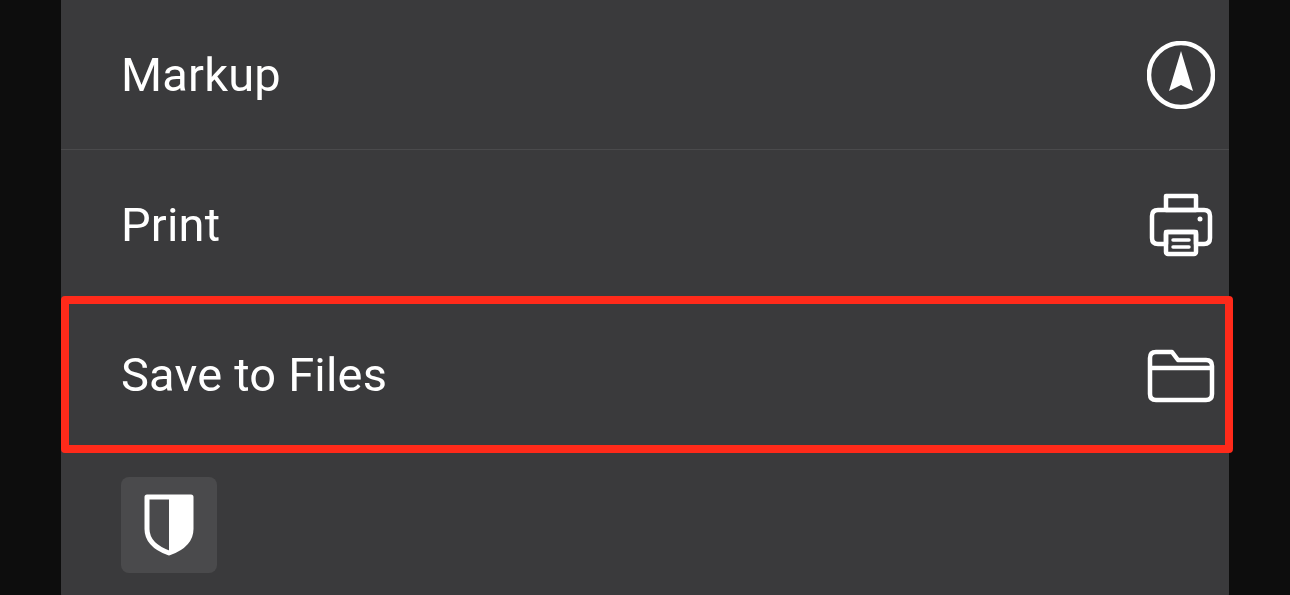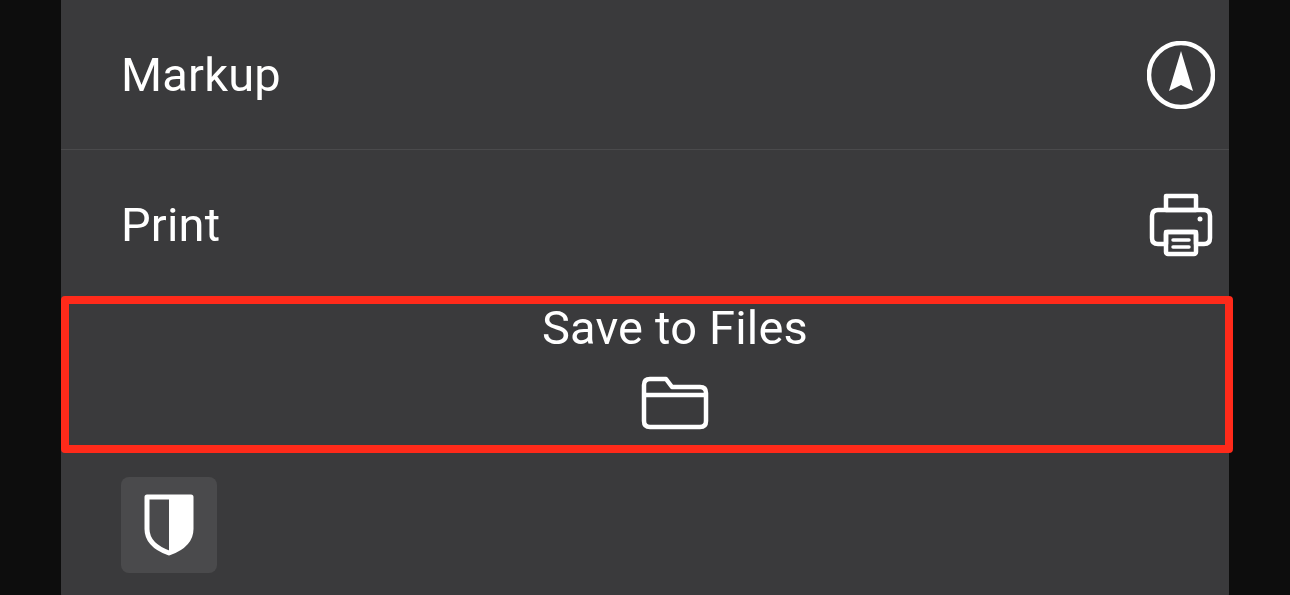--- a/index.html
+++ b/index.html
@@ -96,21 +96,21 @@
         <path d="M 22 8 L 52 8 L 52 22 L 22 22 Z" stroke-width="4.5" stroke-linejoin="round"></path>
         <path d="M 14 22 L 60 22 Q 66 22 66 28 L 66 50 Q 66 56 60 56 L 52 56 L 52 44 L 22 44 L 22 56 L 14 56 Q 8 56 8 50 L 8 28 Q 8 22 14 22 Z" stroke-width="4.5" stroke-linejoin="round"></path>
         <rect x="22" y="44" width="30" height="22" rx="2" stroke-width="4.5"></rect>
         <line x1="29" y1="52" x2="45" y2="52" stroke-width="3.5" stroke-linecap="round"></line>
         <line x1="29" y1="59" x2="45" y2="59" stroke-width="3.5" stroke-linecap="round"></line>
         <circle cx="56" cy="31" r="2.5" fill="#ffffff" stroke="none"></circle>
       </svg>
     </span>
   </div>
 
-  <div class="menu-item" style="position:relative;flex-direction:column;">
+  <div class="menu-item" style="position:relative;">
     <span class="menu-label">Save to Files</span>
     <span class="icon-wrap">
       <svg width="74" height="62" viewBox="0 0 74 62">
         <path d="M 6 14 Q 6 8 12 8 L 28 8 L 34 16 L 62 16 Q 68 16 68 22 L 68 50 Q 68 56 62 56 L 12 56 Q 6 56 6 50 Z" stroke-width="4.5" stroke-linejoin="round"></path>
         <line x1="6" y1="24" x2="68" y2="24" stroke-width="4.5"></line>
       </svg>
     </span>
     <div class="highlight-box"></div>
   </div>
 

